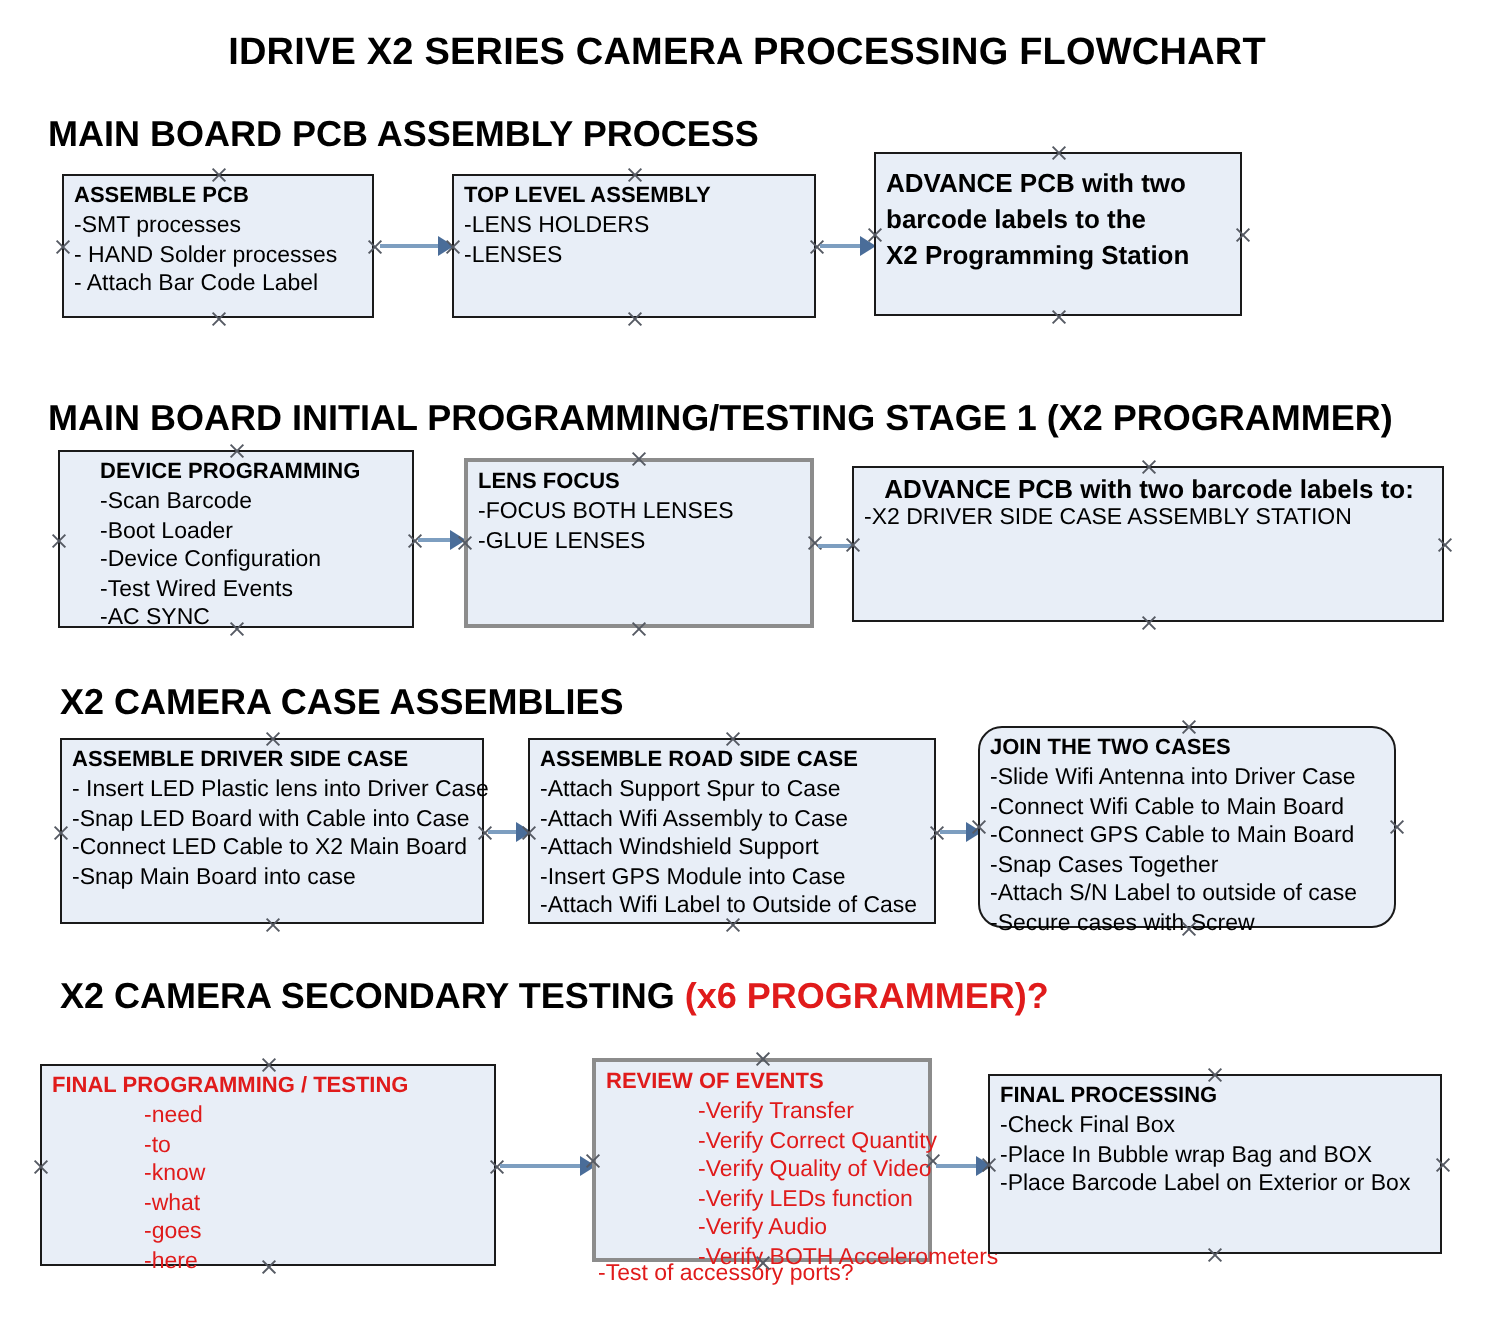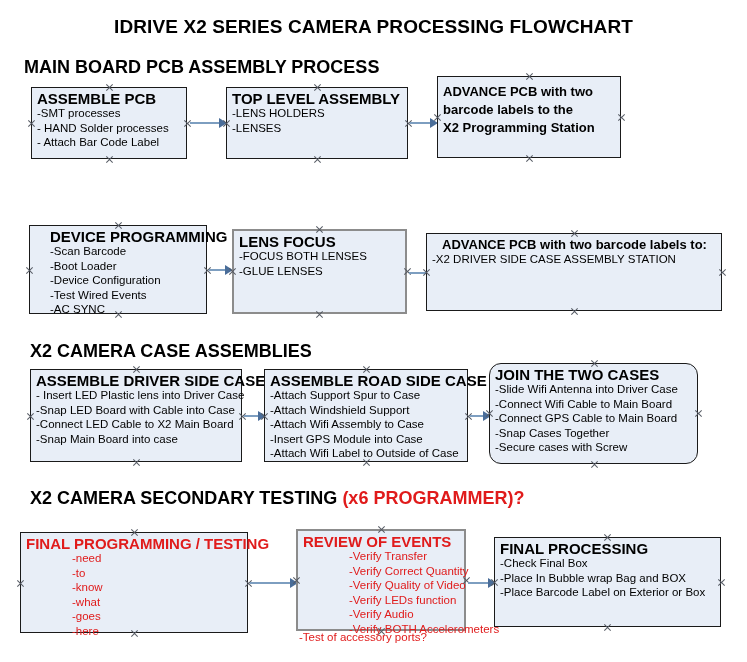--- a/index.html
+++ b/index.html
@@ -57,21 +57,21 @@
     overflow: visible;
   }
   .node.gray-border {
     border: 2px solid #8c8c8c;
   }
   .node.thin-border {
     border: 1.2px solid #1a1a1a;
   }
 
   .node-title {
-    font-size: 15px;
+    font-size: 11px;
     font-weight: bold;
     color: #000000;
     line-height: 15px;
     white-space: nowrap;
   }
   .node-title.red { color: #e01b1b; }
 
   .node-line {
     font-size: 11.5px;
     font-weight: normal;
@@ -187,20 +187,23 @@
   <div class="node" style="left:437px; top:76px; width:184px; height:82px; padding-top:6px;">
     <div class="node-line bold">ADVANCE PCB with two</div>
     <div class="node-line bold">barcode labels to the</div>
     <div class="node-line bold"> X2 Programming Station</div>
   </div>
   <div class="handle" style="left:529px; top:76px;"></div>
   <div class="handle" style="left:437px; top:117px;"></div>
   <div class="handle" style="left:621px; top:117px;"></div>
   <div class="handle" style="left:529px; top:158px;"></div>
 
+  <div class="section-header" style="left:24px; top:199px;">
+    <span>MAIN BOARD INITIAL PROGRAMMING/TESTING STAGE 1 (X2 PROGRAMMER)</span>
+  </div>
 
   <div class="node" style="left:29px; top:225px; width:178px; height:89px;padding-left:20px;">
     <div class="node-title">DEVICE PROGRAMMING</div>
     <div class="node-line">-Scan Barcode</div>
     <div class="node-line">-Boot Loader</div>
     <div class="node-line">-Device Configuration</div>
     <div class="node-line">-Test Wired Events</div>
     <div class="node-line">-AC SYNC</div>
   </div>
   <div class="handle" style="left:118px; top:225px;"></div>
@@ -254,41 +257,42 @@
   <div class="handle" style="left:136px; top:462px;"></div>
 
   <div class="arrow" style="left:244px; top:411px; width:22px;">
     <div class="shaft"></div>
     <div class="head"></div>
   </div>
 
   <div class="node" style="left:264px; top:369px; width:204px; height:93px;">
     <div class="node-title">ASSEMBLE ROAD SIDE CASE</div>
     <div class="node-line">-Attach Support Spur to Case</div>
+    <div class="node-line">-Attach Wifi Assembly to Case</div>
     <div class="node-line">-Attach Windshield Support</div>
-    <div class="node-line">-Attach Wifi Assembly to Case</div>
     <div class="node-line">-Insert GPS Module into Case</div>
     <div class="node-line">-Attach Wifi Label to Outside of Case</div>
   </div>
   <div class="handle" style="left:366px; top:369px;"></div>
   <div class="handle" style="left:264px; top:416px;"></div>
   <div class="handle" style="left:468px; top:416px;"></div>
   <div class="handle" style="left:366px; top:462px;"></div>
 
   <div class="arrow" style="left:470px; top:411px; width:21px;">
     <div class="shaft"></div>
     <div class="head"></div>
   </div>
 
   <div class="node" style="left:489px; top:363px; width:209px; height:101px;border-radius:12px;">
     <div class="node-title">JOIN THE TWO CASES</div>
     <div class="node-line">-Slide Wifi Antenna into Driver Case</div>
     <div class="node-line">-Connect Wifi Cable to Main Board</div>
     <div class="node-line">-Connect GPS Cable to Main Board</div>
     <div class="node-line">-Snap Cases Together</div>
+    <div class="node-line">-Attach S/N Label to outside of case</div>
     <div class="node-line">-Secure cases with Screw</div>
   </div>
   <div class="handle" style="left:594px; top:363px;"></div>
   <div class="handle" style="left:489px; top:413px;"></div>
   <div class="handle" style="left:698px; top:413px;"></div>
   <div class="handle" style="left:594px; top:464px;"></div>
 
   <div class="section-header" style="left:30px; top:488px;">
     <span>X2 CAMERA SECONDARY TESTING </span><span class="accent">(x6 PROGRAMMER)?</span>
   </div>

